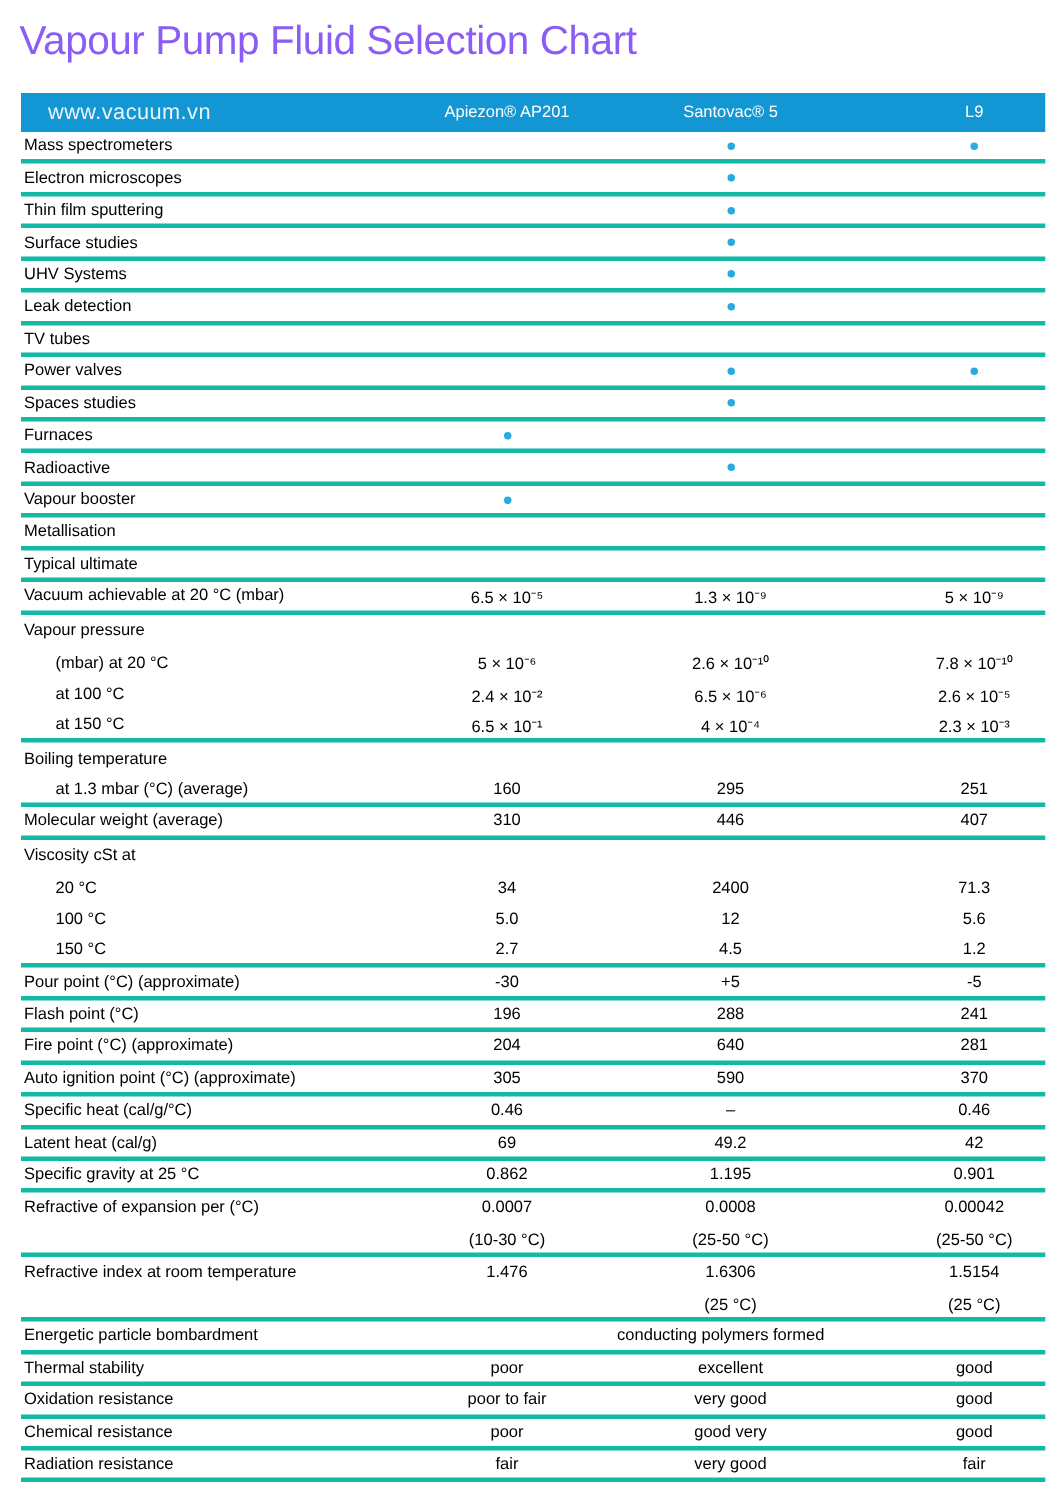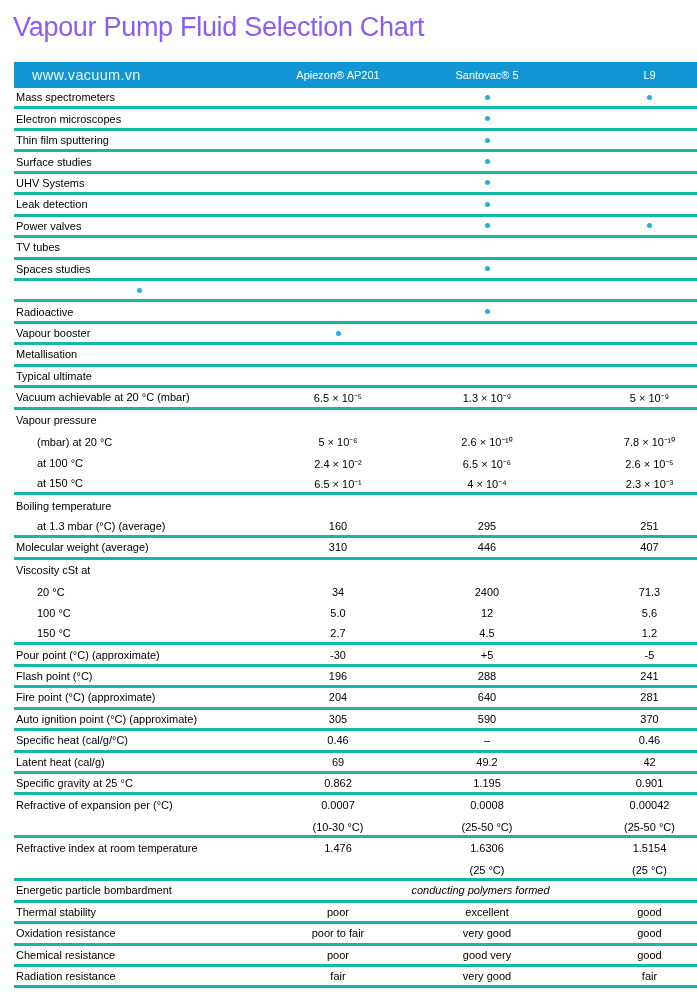--- a/index.html
+++ b/index.html
@@ -25,21 +25,21 @@
     height:21.45px;align-items:center;font-size:11px;
     border-bottom:3px solid #14b8a6;box-sizing:border-box;
   }
   .row.nb{border-bottom:none;}
   .row.two{height:42.9px;align-items:start;}
   .row.two .lbl,.row.two .l{line-height:21.45px;height:21.45px;}
   .lbl{padding-left:2px;white-space:nowrap;}
   .lbl.ind{padding-left:23px;}
   .val{text-align:center;}
   .c4{padding-left:40px;}
-  .spanv{grid-column:2 / 5;text-align:center;font-style:italic;}
+  .spanv{grid-column:2 / 5;text-align:center;}
   .dot{display:none;width:5px;height:5px;border-radius:50%;background:#29abe2;margin:0 auto;}
   .has-dot .dot{display:block;}
 </style>
 </head>
 <body>
 
 <div class="page">
   <div class="title">Vapour Pump Fluid Selection Chart</div>
 
   <div class="tbl">
@@ -95,44 +95,45 @@
     </div>
     <div class="row">
       <div class="lbl">Leak detection</div>
       <div class="val"></div>
       <div class="val has-dot">
           <span class="dot"></span>
         </div>
       <div class="val c4"></div>
     </div>
     <div class="row">
+      <div class="lbl">TV tubes</div>
+      <div class="val"></div>
+      <div class="val"></div>
+      <div class="val c4"></div>
+    </div>
+    <div class="row">
       <div class="lbl">Power valves</div>
       <div class="val"></div>
       <div class="val has-dot">
           <span class="dot"></span>
         </div>
       <div class="val c4 has-dot">
           <span class="dot"></span>
         </div>
     </div>
     <div class="row">
-      <div class="lbl">TV tubes</div>
-      <div class="val"></div>
-      <div class="val"></div>
-      <div class="val c4"></div>
-    </div>
-    <div class="row">
       <div class="lbl">Spaces studies</div>
       <div class="val"></div>
       <div class="val has-dot">
           <span class="dot"></span>
         </div>
       <div class="val c4"></div>
     </div>
     <div class="row">
+      <div class="lbl">Furnaces</div>
       <div class="val has-dot">
           <span class="dot"></span>
         </div>
       <div class="val"></div>
       <div class="val c4"></div>
     </div>
     <div class="row">
       <div class="lbl">Radioactive</div>
       <div class="val"></div>
       <div class="val has-dot">

